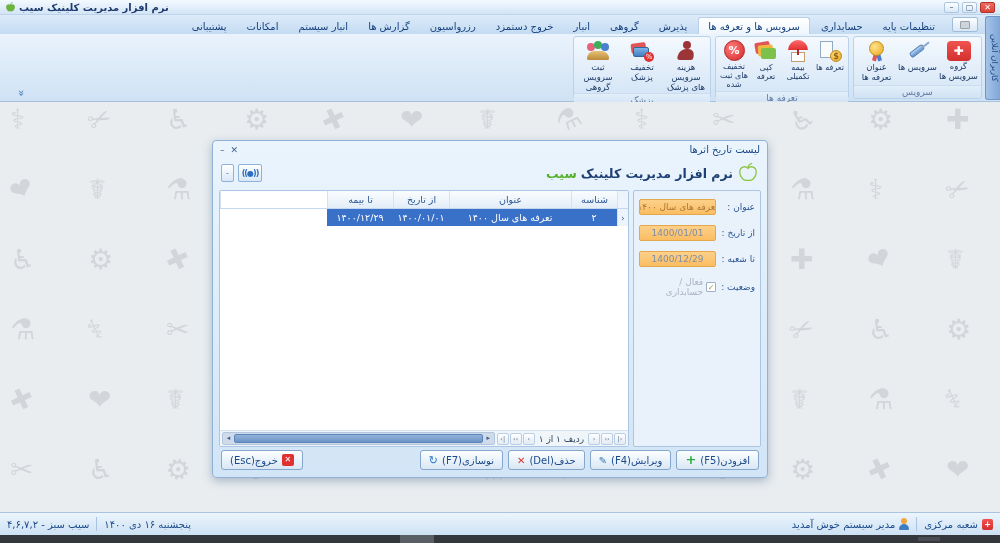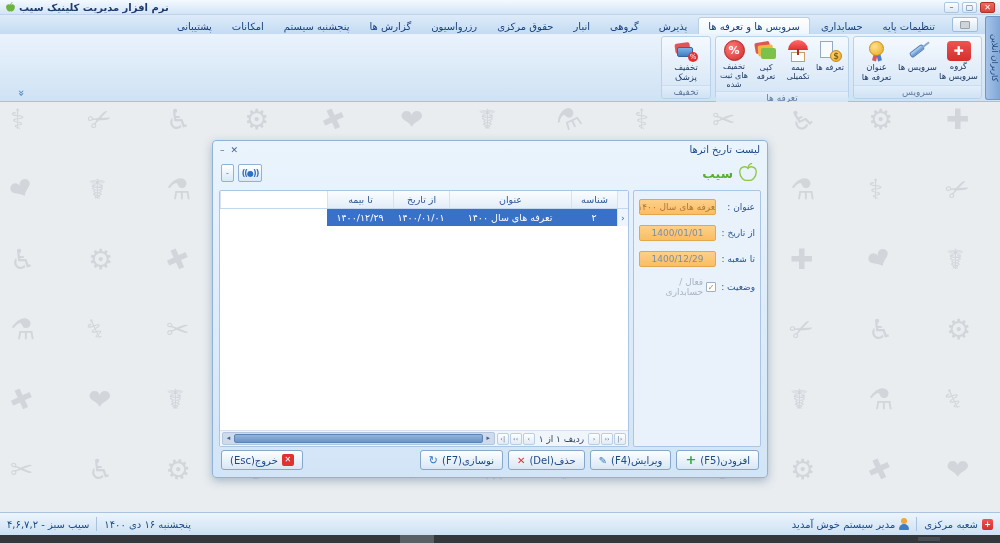--- a/index.html
+++ b/index.html
@@ -142,24 +142,24 @@
   <span class="qbtn">
       <span class="q-ic"></span>
     </span>
 
 <span class="tab">تنظیمات پایه</span>
     <span class="tab">حسابداری</span>
     <span class="tab active">سرویس ها و تعرفه ها</span>
     <span class="tab">پذیرش</span>
     <span class="tab">گروهی</span>
     <span class="tab">انبار</span>
-    <span class="tab">حقوق مرکزی</span>
+    <span class="tab">خروج دستمزد</span>
     <span class="tab">رزرواسیون</span>
     <span class="tab">گزارش ها</span>
-    <span class="tab">پنجشنبه سیستم</span>
+    <span class="tab">انبار سیستم</span>
     <span class="tab">امکانات</span>
     <span class="tab">پشتیبانی</span>
   </div>
 
 <div class="ribbon">
   <span class="collapse">«</span>
 <div class="rgroup g0">
       <div class="rbtns">
         <span class="rbtn">
           <span class="ic ic-aid">✚</span>
@@ -212,28 +212,44 @@
           <span class="ic ic-disc">%</span>
           <span>تخفیف های ثبت شده</span>
         </span>
       </div>
       <div class="rlabel">تعرفه ها</div>
     </div>
     <div class="rgroup g2">
       <div class="rbtns">
         <span class="rbtn">
           <span class="ic">
+            <i class="dh"></i>
+            <i class="db"></i>
+          </span>
+          <span>هزینه سرویس های پزشک</span>
+        </span>
+        <span class="rbtn">
+          <span class="ic">
             <i class="card2"></i>
             <i class="card"></i>
             <i class="pct">%</i>
           </span>
           <span>تخفیف پزشک</span>
         </span>
+        <span class="rbtn">
+          <span class="ic">
+            <i class="gp g1p"></i>
+            <i class="gp g2p"></i>
+            <i class="gp g3p"></i>
+            <i class="gbase"></i>
+          </span>
+          <span>ثبت سرویس گروهی</span>
+        </span>
       </div>
-      <div class="rlabel">تخفیف</div>
+      <div class="rlabel">پزشک</div>
     </div>
   </div>
 <div class="vtab">کاربران آنلاین</div>
 
 <div class="main">
   <div class="wm">
       <span style="left: 10px; top: 4px;">⚕</span>
       <span style="left: 88px; top: 4px; transform: rotate(-25deg);">✂</span>
       <span style="left: 166px; top: 4px;">♿</span>
       <span style="left: 244px; top: 4px;">⚙</span>
@@ -322,20 +338,21 @@
       <span class="dlg-title">لیست تاریخ اثرها</span>
     </div>
     <div class="dlg-head">
       <span class="mini-btn mb-narrow">-</span>
       <span class="mini-btn mb-ico">((●))</span>
       <span class="brand">
         <svg width="22" height="22" viewBox="0 0 24 24">
             <path d="M12 7 C9 3.5 3 5.5 3 11 c0 5.5 4.5 10 9 9 c4.5 1 9-3.5 9-9 c0-5.5-6-7.5-9-4z" fill="none" stroke="#8cc63f" stroke-width="1.4"></path>
             <path d="M12 7 C12 4 14 2 16.5 1.5" stroke="#8cc63f" stroke-width="1.4" fill="none"></path>
           </svg>
+        <span class="pfx">نرم افزار مدیریت کلینیک</span>
         <span class="sfx">سیب</span>
       </span>
     </div>
 
     <div class="dlg-body">
 
       <div class="info">
         <div class="info-rows">
             <div class="f-row">
               <span class="f-label">عنوان :</span>

